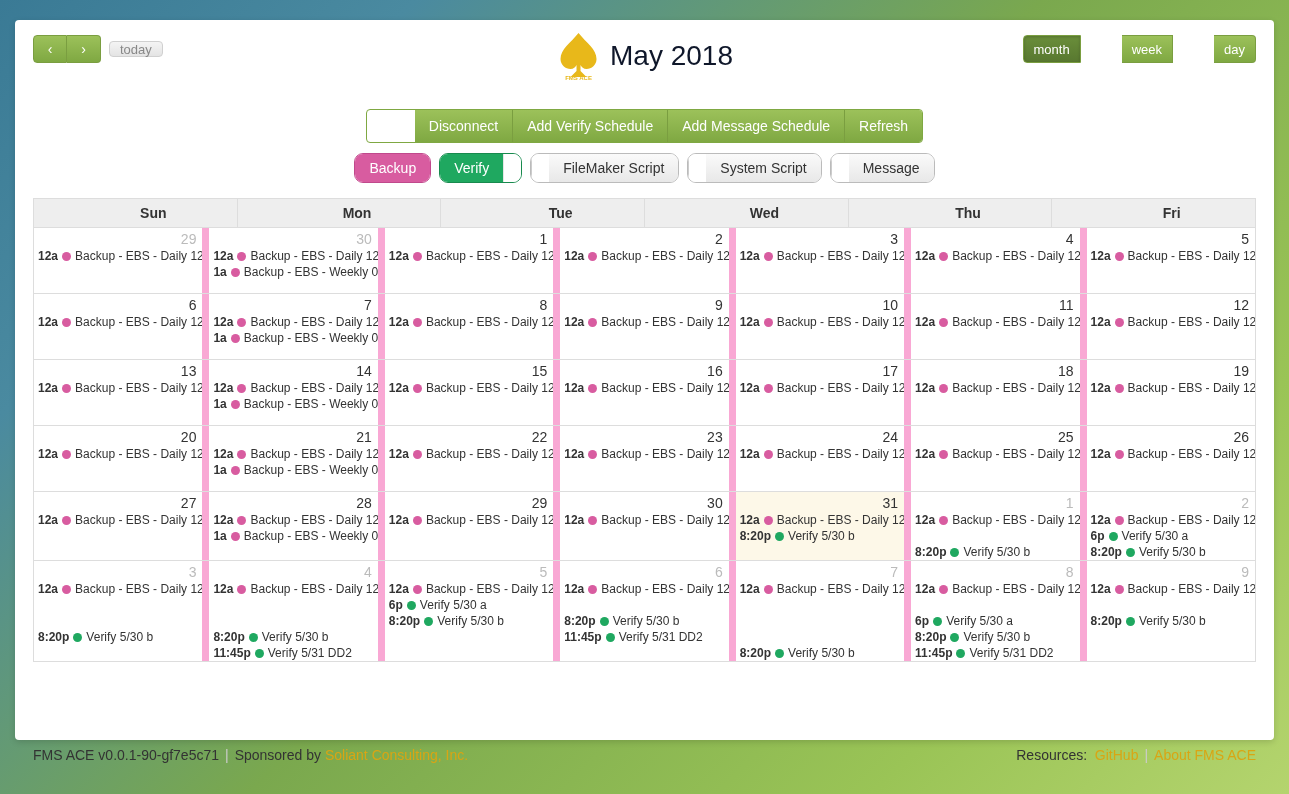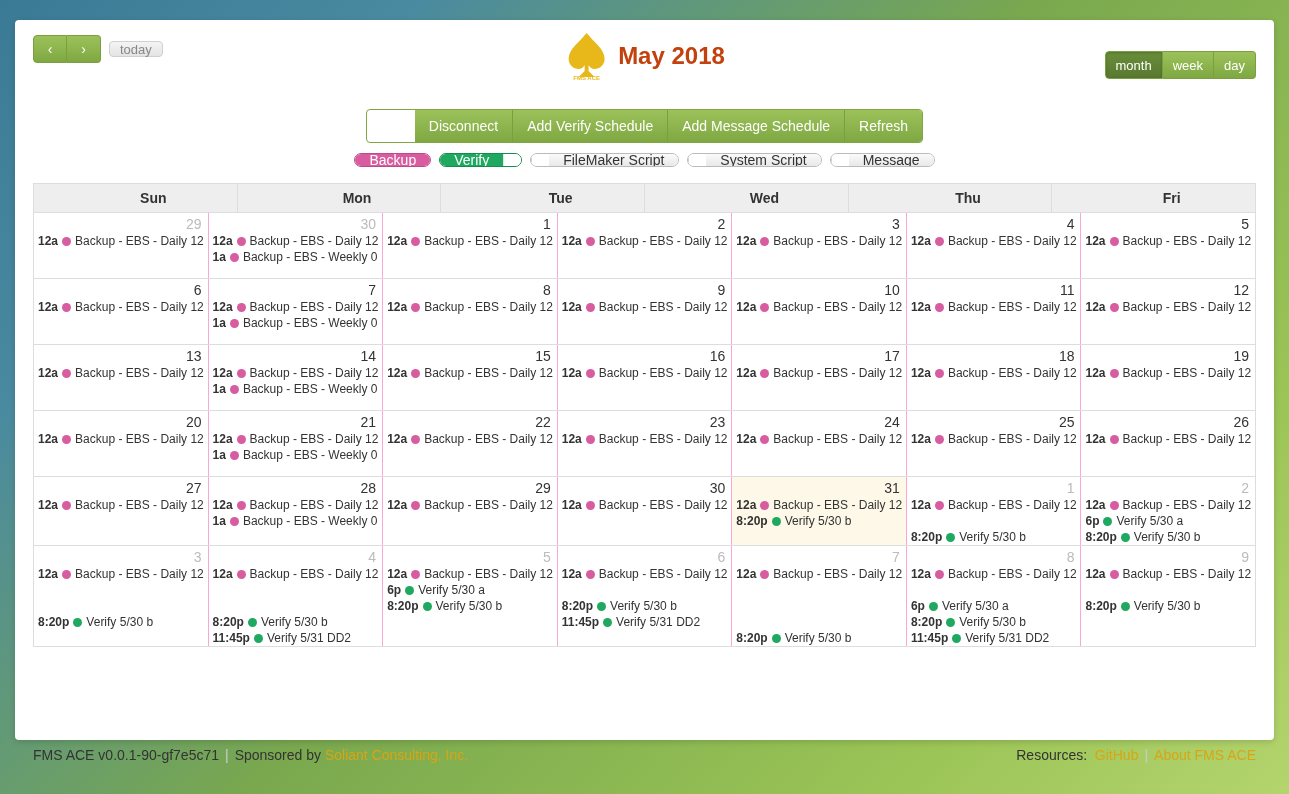--- a/index.html
+++ b/index.html
@@ -28,53 +28,53 @@
 }
 .nav-btn:first-child { border-radius:4px 0 0 4px; }
 .nav-btn:last-child { border-radius:0 4px 4px 0; border-left:0; }
 .today-btn {
   background: linear-gradient(#f4f4f4, #e4e4e4);
   color:#888; border:1px solid #d0d0d0; border-radius:4px; height:16px; padding:0 10px; cursor:pointer; font-size:13px;
 }
 .title-group { position:absolute; left:50%; transform:translateX(-50%); top:-4px; display:flex; align-items:center; gap:10px; }
 .spade-icon { width:44px; height:50px; position:relative; }
 .spade-icon svg { width:44px; height:50px; }
-.title-text { font-size:24px; font-weight:700; color:#c2410c; }
-.view-group { position:absolute; right:18px; top:16px; display:flex; }
+.title-text { font-size:28px; font-weight:400; color:#0f172a; }
+.view-group { position:absolute; right:18px; top:0; display:flex;gap:41px; }
 .view-btn {
   background: linear-gradient(#9cc15a, #7fa842);
   color:#fff; border:1px solid #7a9e40; height:28px; padding:0 10px; cursor:pointer; font-size:13px;
 }
 .view-btn.active { background: linear-gradient(#6a8e3a, #587830); box-shadow: inset 0 1px 3px rgba(0,0,0,0.2); }
 .view-btn:first-child { border-radius:4px 0 0 4px; }
 .view-btn:not(:first-child) { border-left:0; }
 .view-btn:last-child { border-radius:0 4px 4px 0; }
 .action-row { text-align:center; margin-top:38px; }
 .action-group { display:inline-flex; border:1px solid #7fa842; border-radius:4px; overflow:hidden;padding-left:48px; }
 .action-btn { background: linear-gradient(#9cc15a, #7fa842); color:#fff; border:none; height:32px; padding:0 14px; cursor:pointer; font-size:14px; }
 .action-btn:not(:last-child){ border-right:1px solid #7a9e40; }
 .filter-row { text-align:center; margin-top:10px; }
 .filter-group { display:inline-flex; gap:8px; }
-.filter-btn { display:flex; align-items:center; border-radius:9px; overflow:hidden; height:14px; cursor:pointer;text-align:center; }
+.filter-btn { display:flex; align-items:center; border-radius:9px; overflow:hidden; height:30px; cursor:pointer;text-align:center; }
 .filter-label { padding:0 14px; height:100%; display:flex; align-items:center; font-size:14px; }
 .filter-check { width:18px; height:100%; background:#fff; border-left:1px solid rgba(0,0,0,0.1); }
 .f-backup .filter-label { background:#d85ca0; color:#fff; }
 .f-backup { border:1px solid #c0498c; }
 .f-verify .filter-label { background:#1fa860; color:#fff; }
 .f-verify { border:1px solid #188a4e; }
 .f-fm { border:1px solid #bbb; }
 .f-fm .filter-label { background: linear-gradient(#fafafa,#e8e8e8); color:#333; }
 .f-fm .filter-check { border-left:1px solid #ccc; }
 .calendar { margin:15px 18px 0 18px; border:1px solid #ddd; }
 .dayhead-row { display:flex; background:#eee; border-bottom:1px solid #ddd; }
 .dayhead { flex:1; text-align:center; font-weight:600; padding:6px 4px; color:#333; font-size:14px; border-right:1px solid #ddd;margin-left:36px; }
 .dayhead:last-child { border-right:0; }
 .week-row { display:flex; border-bottom:1px solid #ddd; min-height:66px; }
 .week-row:last-child { border-bottom:0; }
-.day-cell { flex:1; border-right:1px solid #f9a8d4; position:relative; overflow:hidden; }
+.day-cell { flex:1; border-right:7px solid #f9a8d4; position:relative; overflow:hidden; }
 .day-cell:last-child { border-right:0; }
 .day-cell.other-month { background:#fff; }
 .day-cell.other-month .day-num { color:#bbb; }
 .day-cell.today { background:#fdf8e8; }
 .day-num { text-align:right; padding:3px 6px 1px 0; font-size:14px; color:#333; }
 .event { display:flex; align-items:center; gap:4px; padding:1px 4px; font-size:12px; color:#333; white-space:nowrap; overflow:hidden; cursor:pointer; }
 .event .etime { font-weight:bold; }
 .event .edot { width:9px; height:9px; border-radius:50%; flex-shrink:0; }
 .edot.pink { background:#d85ca0; }
 .edot.green { background:#1fa860; }

